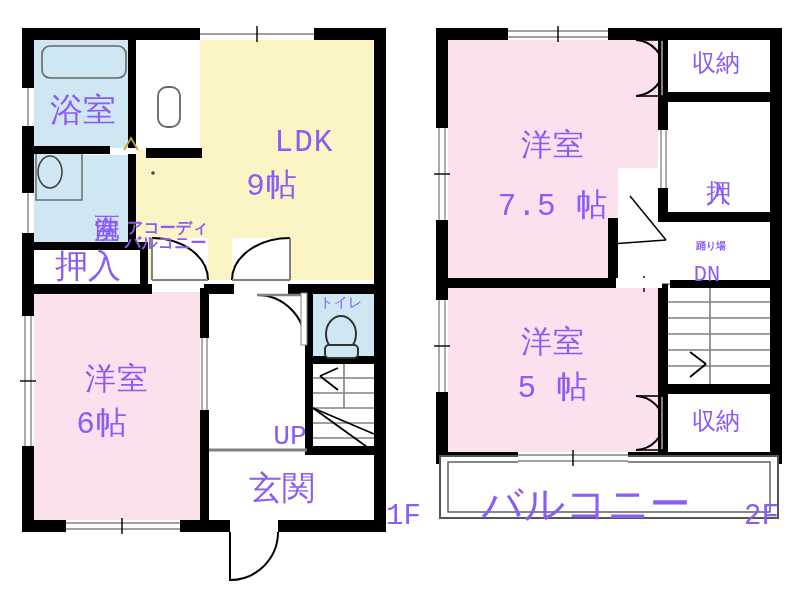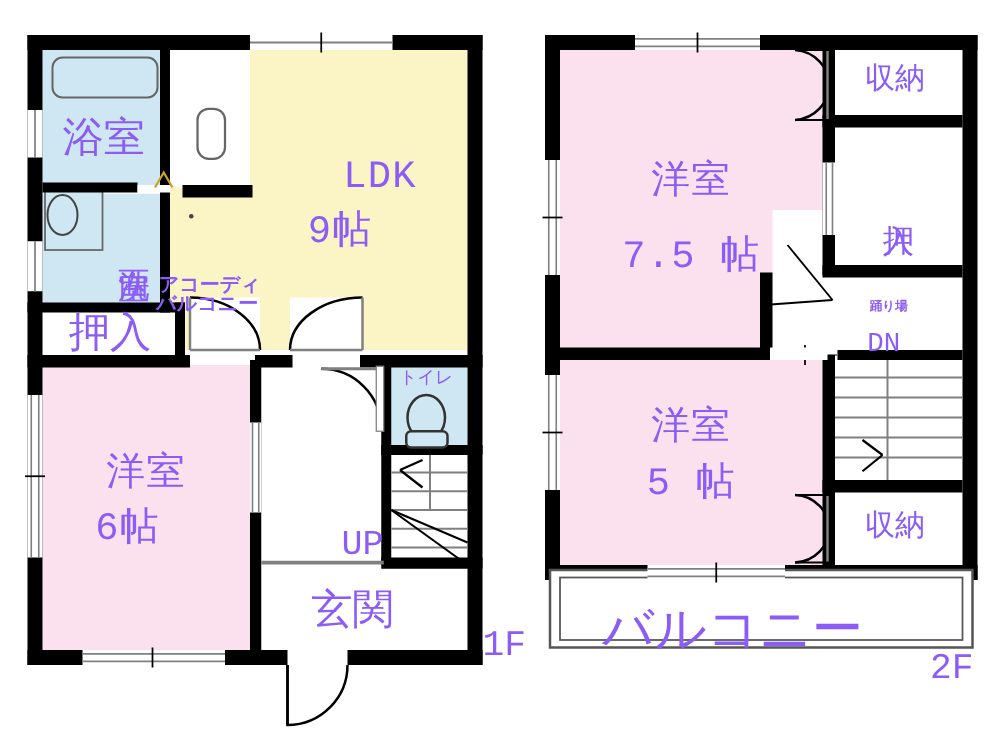--- a/index.html
+++ b/index.html
@@ -258,13 +258,13 @@
 <div class="lbl jp big ctr" style="left:553px;top:146px;">洋室</div>
 <div class="lbl jp big ctr" style="left:553px;top:206px;text-align:center;">7.5 帖</div>
 <div class="lbl jp big ctr" style="left:553px;top:343px;">洋室</div>
 <div class="lbl jp big ctr" style="left:553px;top:388px;">5 帖</div>
 <div class="lbl jp ctr" style="left:716px;top:65px;font-size:24px;">収納</div>
 <div class="lbl jp ctr" style="left:716px;top:160px;font-size:25px;writing-mode:vertical-rl;text-orientation:upright;line-height:1.05;">押入</div>
 <div class="lbl jp ctr" style="left:711px;top:247px;font-size:10px;font-weight:bold;">踊り場</div>
 <div class="lbl ctr" style="left:707px;top:276px;font-size:22px;">DN</div>
 <div class="lbl jp ctr" style="left:716px;top:423px;font-size:24px;">収納</div>
 <div class="lbl jp ctr" style="left:586px;top:507px;font-size:41px;">バルコニー</div>
-<div class="lbl floorlbl" style="left:744px;top:502px;margin-top:18px;">2F</div>
+<div class="lbl floorlbl" style="left:744px;top:502px;">2F</div>
 
 </body></html>

